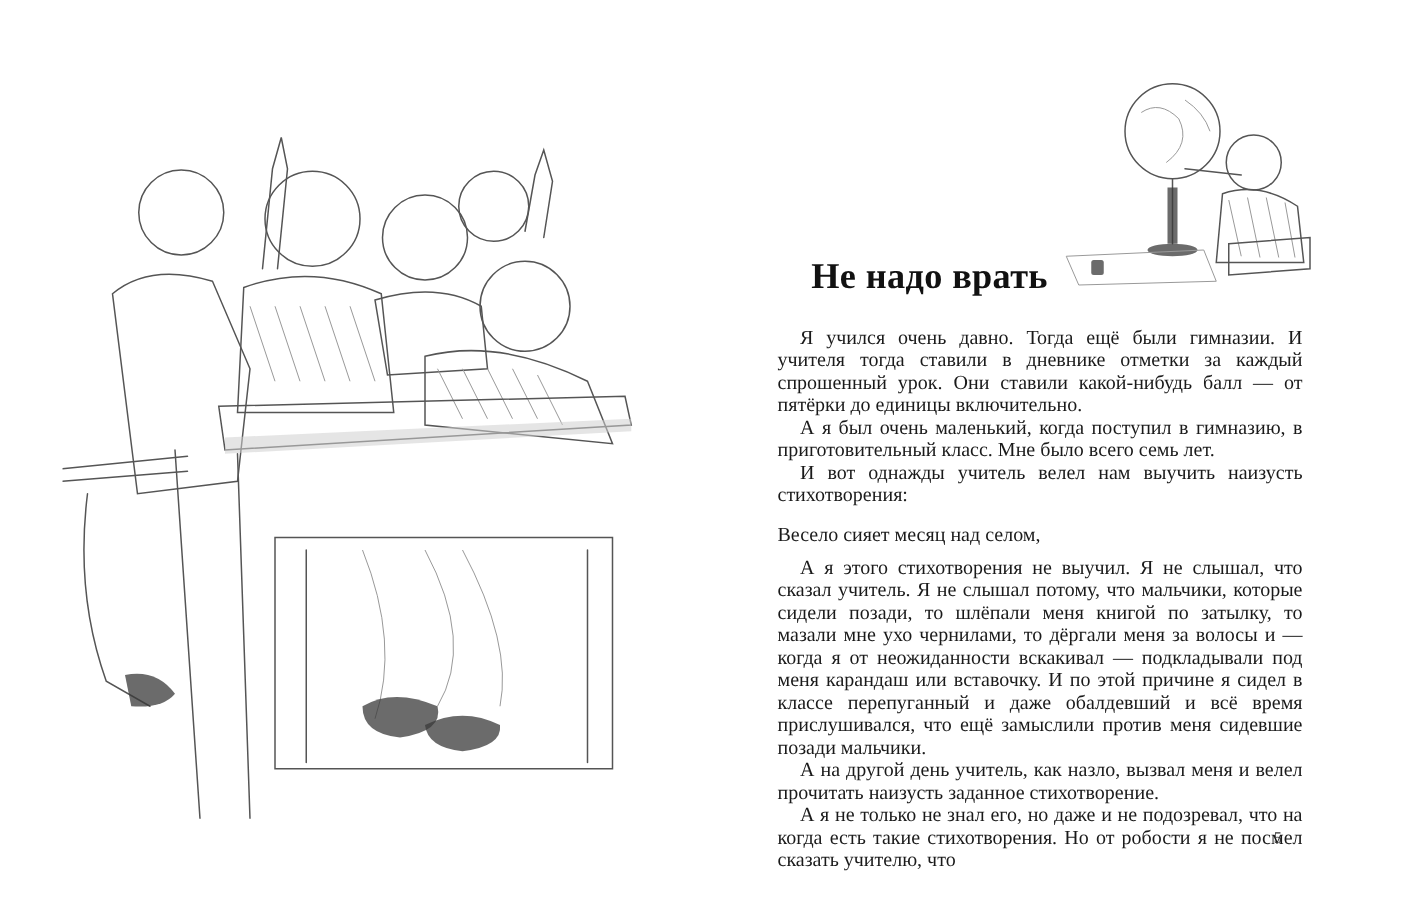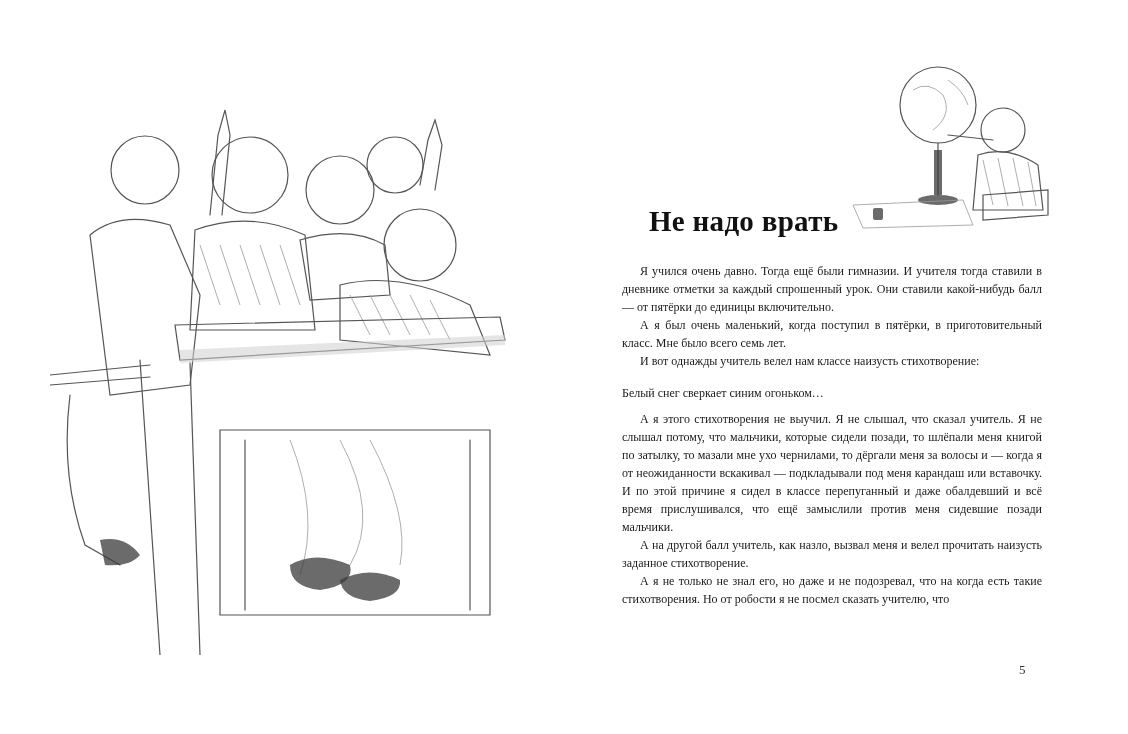--- a/index.html
+++ b/index.html
@@ -2,21 +2,21 @@
 <html><head>
   <meta charset="utf-8">
   <style>
     html, body { margin:0; padding:0; }
     body { width:1128px; height:734px; background:#ffffff; position:relative; overflow:hidden;
            font-family:"Liberation Serif","DejaVu Serif",serif; color:#1a1a1a; }
     .spread { position:absolute; inset:0;border-radius:19px; }
     .illus-left { position:absolute; left:50px; top:95px; width:470px; height:560px; }
     .illus-right { position:absolute; left:843px; top:60px; width:215px; height:170px; }
     .title { position:absolute; left:649px; top:186px; font-size:29px; letter-spacing:0.3px; color:#111; }
-    .body { position:absolute; left:622px; top:262px; width:420px; font-size:12px; line-height:18px; text-align:justify; }
+    .body { position:absolute; left:622px; top:262px; width:420px; font-size:16px; line-height:18px; text-align:justify; }
     .body p { margin:0; text-indent:18px; }
     .poem { margin:13px 0 14px 118px !important; text-indent:0 !important; text-align:left; }
     .gap { height:8px; }
     .pagenum { position:absolute; left:1019px; top:662px; font-size:13px; color:#333; }
     svg .ln { fill:none; stroke:#555; stroke-width:1.2; stroke-linecap:round; }
     svg .lt { fill:none; stroke:#999; stroke-width:0.8; }
     svg .sh { fill:#cfcfcf; opacity:0.55; }
     svg .dk { fill:#3a3a3a; opacity:0.75; }
   </style>
 </head>
@@ -72,26 +72,26 @@
     <path class="ln" d="M105 75 L150 80"></path>
     <path class="ln" d="M140 135 L205 130 L205 155 L140 160 Z"></path>
     <path class="lt" d="M10 145 L120 140 L130 165 L20 168 Z"></path>
     <rect class="dk" x="30" y="148" width="10" height="12" rx="2"></rect>
   </svg>
 
   <h1 class="title">Не надо врать</h1>
 
   <div class="body">
     <p>Я учился очень давно. Тогда ещё были гимназии. И учителя тогда ставили в дневнике отметки за каждый спрошенный урок. Они ставили какой-нибудь балл — от пятёрки до единицы включительно.</p>
-    <p>А я был очень маленький, когда поступил в пятёрки, в приготовительный класс. Мне было всего семь лет.</p>
-    <p>И вот однажды учитель велел нам классе наизусть стихотворение:</p>
+    <p>А я был очень маленький, когда поступил в гимназию, в приготовительный класс. Мне было всего семь лет.</p>
+    <p>И вот однажды учитель велел нам выучить наизусть стихотворения:</p>
     <p class="poem">
       </p>
-      <div>Белый снег сверкает синим огоньком…</div>
+      <div>Весело сияет месяц над селом,</div>
     <p></p>
     <div class="gap"></div>
     <p>А я этого стихотворения не выучил. Я не слышал, что сказал учитель. Я не слышал потому, что мальчики, которые сидели позади, то шлёпали меня книгой по затылку, то мазали мне ухо чернилами, то дёргали меня за волосы и — когда я от неожиданности вскакивал — подкладывали под меня карандаш или вставочку. И по этой причине я сидел в классе перепуганный и даже обалдевший и всё время прислушивался, что ещё замыслили против меня сидевшие позади мальчики.</p>
-    <p>А на другой балл учитель, как назло, вызвал меня и велел прочитать наизусть заданное стихотворение.</p>
+    <p>А на другой день учитель, как назло, вызвал меня и велел прочитать наизусть заданное стихотворение.</p>
     <p>А я не только не знал его, но даже и не подозревал, что на когда есть такие стихотворения. Но от робости я не посмел сказать учителю, что</p>
   </div>
 
   <div class="pagenum">5</div>
 </div>
 
 </body></html>

